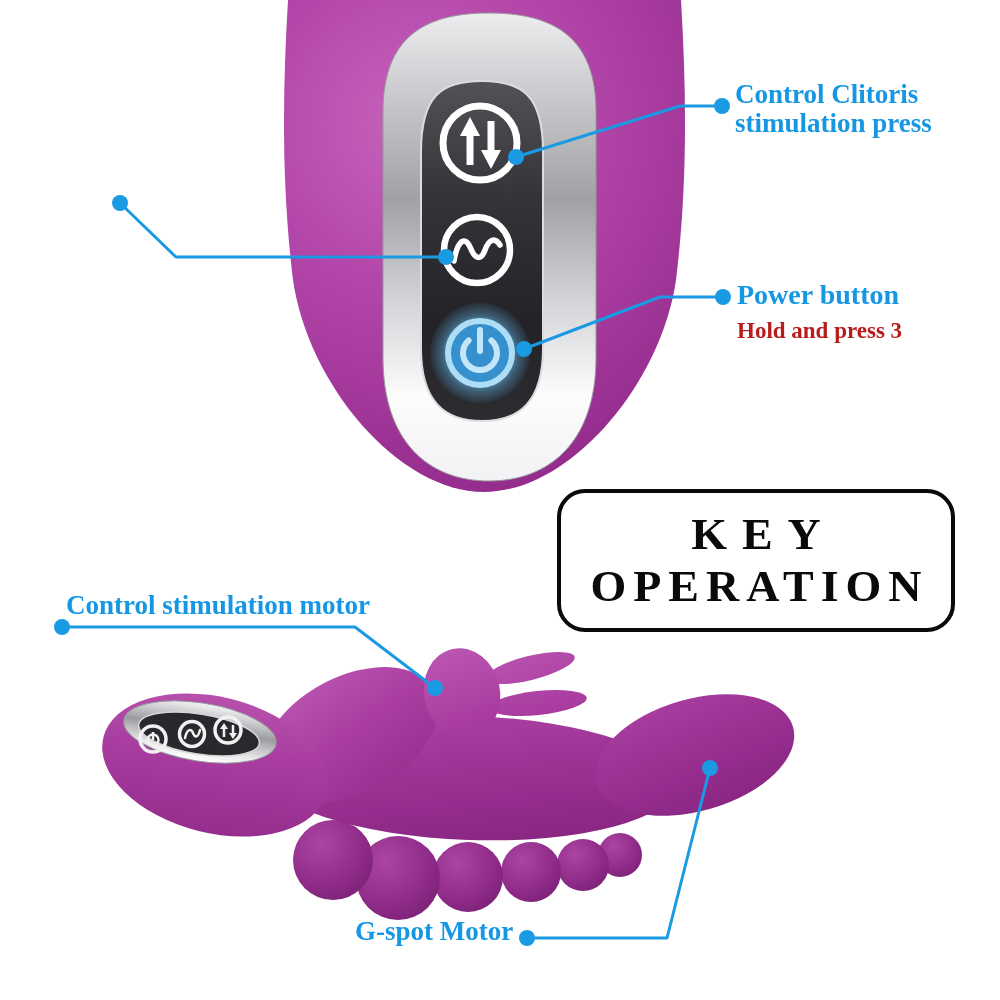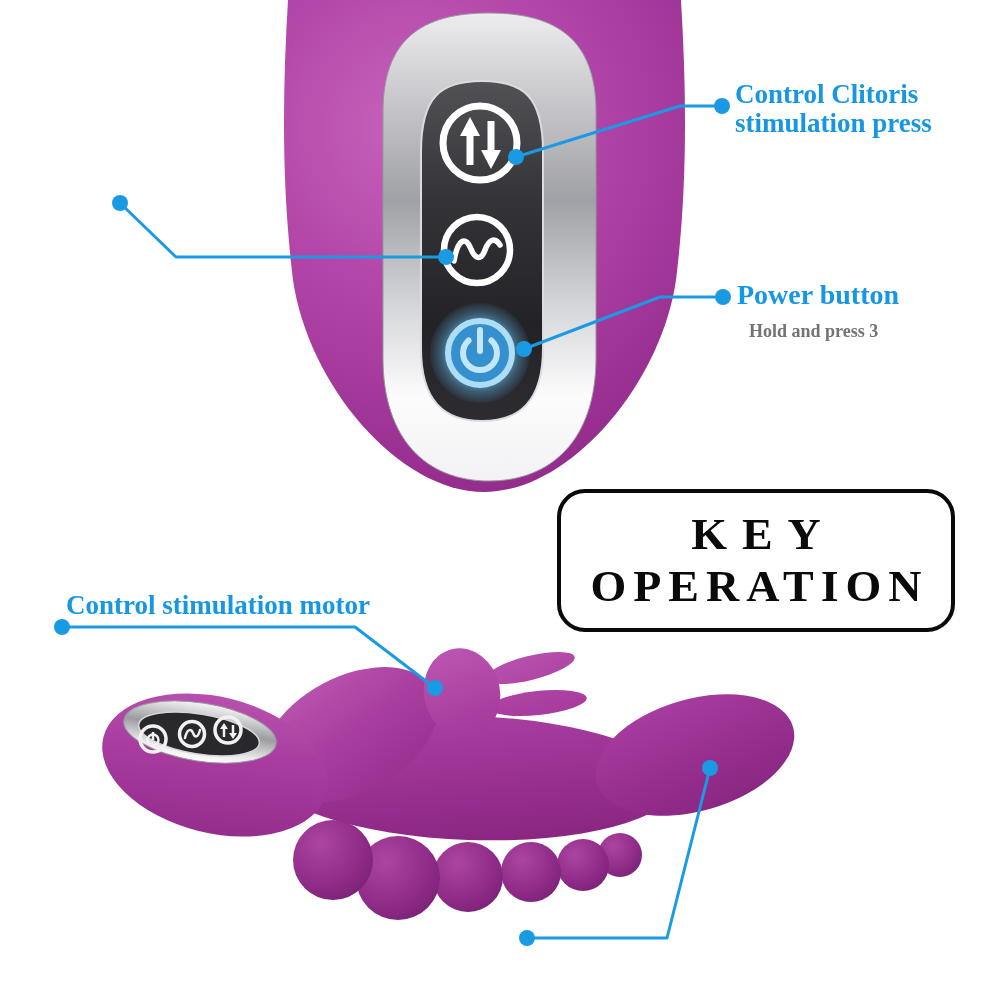--- a/index.html
+++ b/index.html
@@ -6,22 +6,22 @@
   .stage{
     position:relative;width:1000px;height:1000px;background:#ffffff;
     overflow:hidden;font-family:Liberation Serif, serif;
   }
   .art{position:absolute;left:0;top:0;}
   .callout{
     position:absolute;font-weight:bold;color:#1697E4;
     font-size:27px;line-height:29px;white-space:nowrap;
   }
   .callout-sub{
-    position:absolute;font-weight:bold;color:#737373;
-    font-size:18px;line-height:26px;white-space:nowrap;margin-left:12px;
+    position:absolute;font-weight:bold;color:#b91c1c;
+    font-size:23px;line-height:26px;white-space:nowrap;
   }
   .power-title{font-size:28px;}
   .badge{
     position:absolute;left:557px;top:489px;width:398px;height:143px;
     background:#ffffff;border:4px solid #0A0A0A;border-radius:28px;
     display:flex;flex-direction:column;align-items:center;justify-content:center;
     gap:4px;box-sizing:border-box;
   }
   .badge-line{
     font-weight:bold;color:#0A0A0A;font-size:46px;line-height:48px;
@@ -194,14 +194,15 @@
     <div>Hold and press 3</div>
   </div>
 
   <div class="badge">
     <div class="badge-line l1">KEY</div>
     <div class="badge-line l2">OPERATION</div>
   </div>
 
   <div class="callout" style="left:66px;top:591px;">Control stimulation motor</div>
 
+  <div class="callout" style="left:355px;top:917px;">G-spot Motor</div>
 
 </div>
 
 </body></html>

